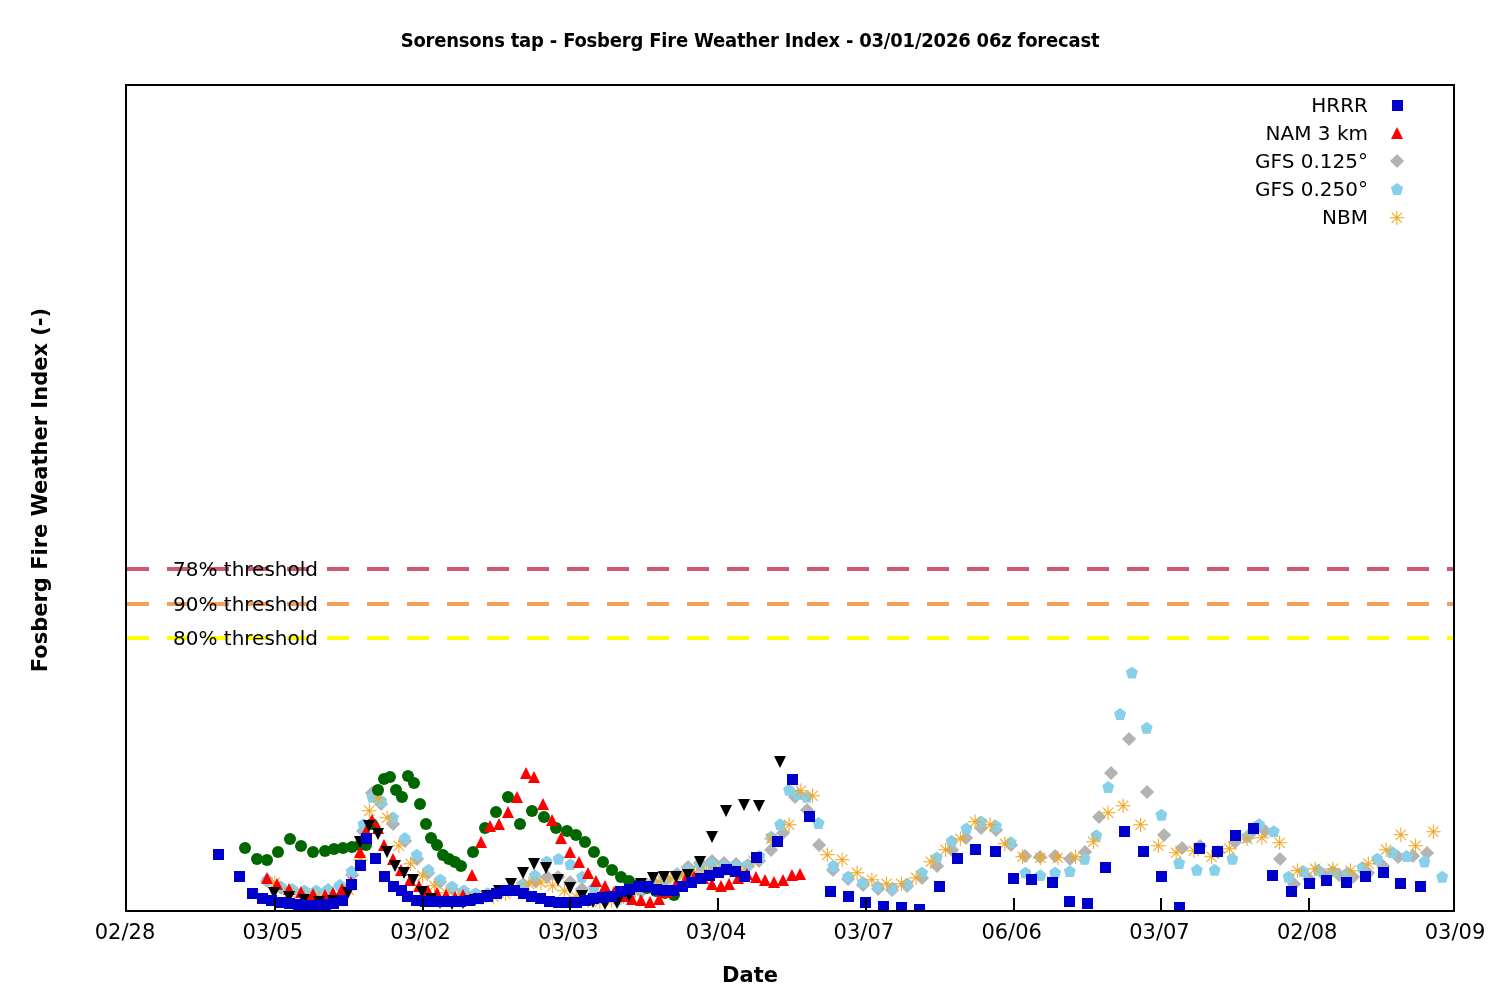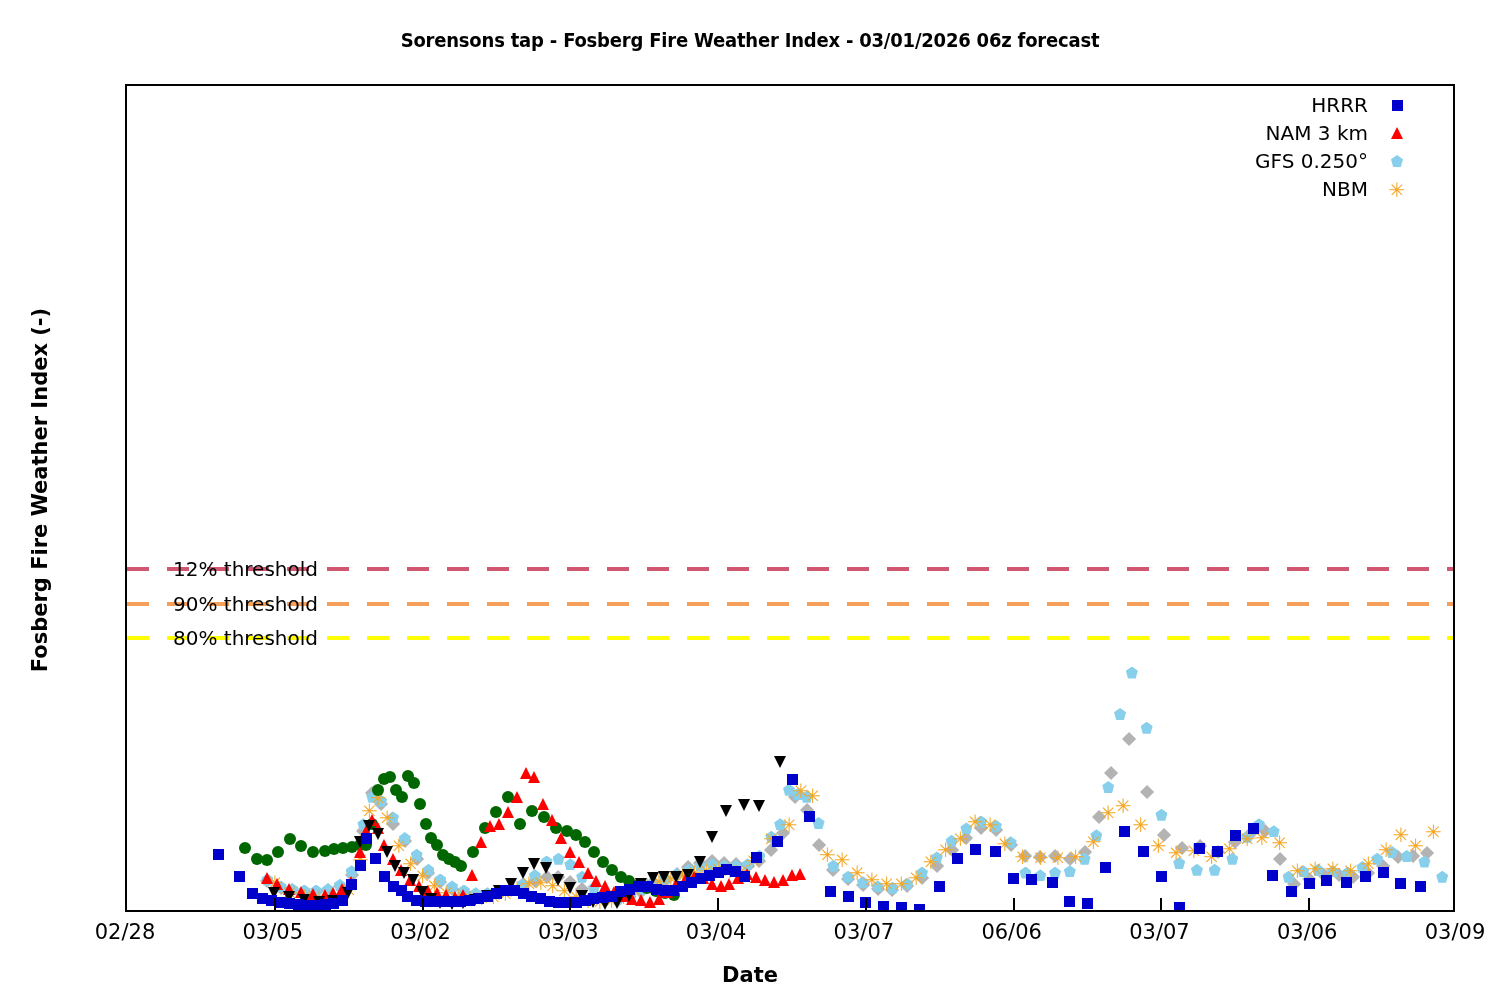--- a/index.html
+++ b/index.html
@@ -79,29 +79,29 @@
     </div>
   <div id="x-ticks">
       <div class="xtick-label" style="left: 125px;">02/28</div>
       <div class="xtick-label" style="left: 272.778px;">03/05</div>
       <div class="xtick-label" style="left: 420.556px;">03/02</div>
       <div class="xtick-label" style="left: 568.333px;">03/03</div>
       <div class="xtick-label" style="left: 716.111px;">03/04</div>
       <div class="xtick-label" style="left: 863.889px;">03/07</div>
       <div class="xtick-label" style="left: 1011.67px;">06/06</div>
       <div class="xtick-label" style="left: 1159.44px;">03/07</div>
-      <div class="xtick-label" style="left: 1307.22px;">03/06</div>
+      <div class="xtick-label" style="left: 1307.22px;">02/08</div>
       <div class="xtick-label" style="left: 1455px;">03/09</div>
     </div>
 
   <div id="plot-frame">
     <div id="plot-area">
       <div id="thresholds-layer">
           <div class="threshold-line" style="top: 481px; background: repeating-linear-gradient(to right, rgb(209, 86, 111) 0px, rgb(209, 86, 111) 22px, transparent 22px, transparent 40px);"></div>
-          <div class="threshold-label" style="left: 46px; top: 483px;">12% threshold</div>
+          <div class="threshold-label" style="left: 46px; top: 483px;">78% threshold</div>
           <div class="threshold-line" style="top: 515.5px; background: repeating-linear-gradient(to right, rgb(245, 160, 90) 0px, rgb(245, 160, 90) 22px, transparent 22px, transparent 40px);"></div>
           <div class="threshold-label" style="left: 46px; top: 517.5px;">90% threshold</div>
           <div class="threshold-line" style="top: 550px; background: repeating-linear-gradient(to right, rgb(255, 255, 0) 0px, rgb(255, 255, 0) 22px, transparent 22px, transparent 40px);"></div>
           <div class="threshold-label" style="left: 46px; top: 552px;">80% threshold</div>
         </div>
       <div id="series-layer">
           <div style="position: absolute; left: 0px; top: 0px; width: 100%; height: 100%;">
             <div class="mk mk-diamond" style="width: 10.14px; height: 10.14px; background: rgb(179, 179, 179); left: 135.319px; top: 789.81px;"></div>
             <div class="mk mk-diamond" style="width: 10.14px; height: 10.14px; background: rgb(179, 179, 179); left: 148.619px; top: 796.71px;"></div>
             <div class="mk mk-diamond" style="width: 10.14px; height: 10.14px; background: rgb(179, 179, 179); left: 160.441px; top: 799.47px;"></div>
@@ -648,20 +648,26 @@
           <div class="mk mk-square" style="width: 11px; height: 11px; background: rgb(0, 0, 204); left: 7.5px; top: 4.5px;"></div>
         </span>
       </div>
       <div class="legend-row">
         <span class="legend-label">NAM 3 km</span>
         <span class="legend-marker">
           <div class="mk" style="width: 0px; height: 0px; border-left: 6.5px solid transparent; border-right: 6.5px solid transparent; border-bottom: 12px solid rgb(255, 0, 0); left: 6.5px; top: 4px;"></div>
         </span>
       </div>
       <div class="legend-row">
+        <span class="legend-label">GFS 0.125°</span>
+        <span class="legend-marker">
+          <div class="mk mk-diamond" style="width: 10.14px; height: 10.14px; background: rgb(179, 179, 179); left: 7.93px; top: 4.93px;"></div>
+        </span>
+      </div>
+      <div class="legend-row">
         <span class="legend-label">GFS 0.250°</span>
         <span class="legend-marker">
           <div class="mk" style="width: 12px; height: 12px; background: rgb(135, 207, 235); clip-path: polygon(50% 0%, 100% 36%, 82% 100%, 18% 100%, 0% 36%); left: 7px; top: 4px;"></div>
         </span>
       </div>
       <div class="legend-row">
         <span class="legend-label">NBM</span>
         <span class="legend-marker">
           <div class="mk mk-star" style="width: 17px; height: 17px; font-size: 20px; color: rgb(245, 166, 35); left: 4.5px; top: 0.8px;">✳</div>
         </span>

